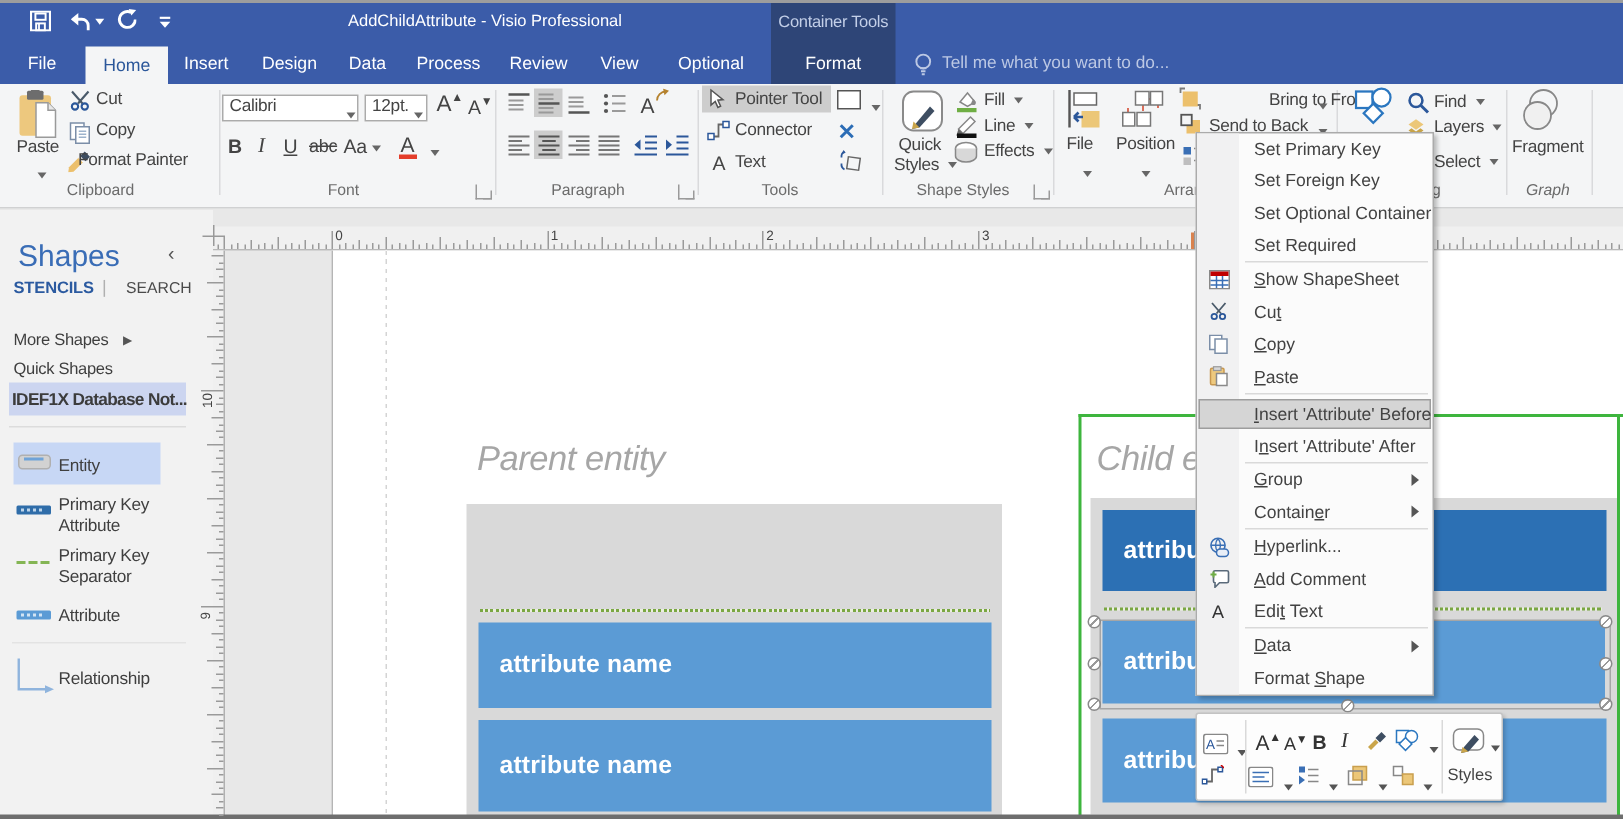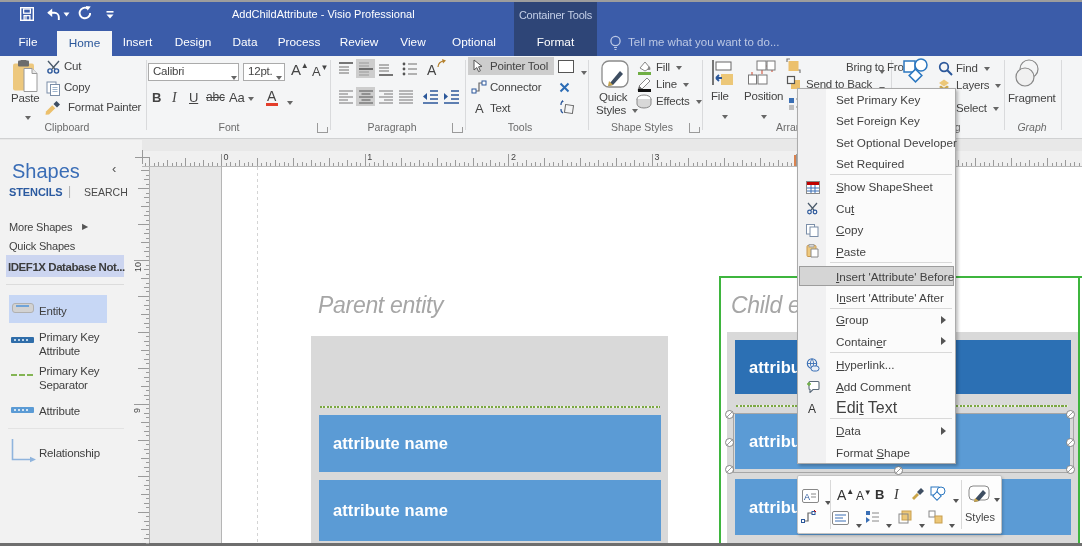--- a/index.html
+++ b/index.html
@@ -125,21 +125,21 @@
       <rect x="1" y="1" width="9" height="11" fill="#fff" stroke="#7b8ea8"></rect>
       <rect x="4.5" y="3.5" width="9" height="11" fill="#fff" stroke="#7b8ea8"></rect>
       <path d="M6.5 6.5 h5 M6.5 8.5 h5 M6.5 10.5 h5" stroke="#9db3cc" stroke-width="1"></path>
     </svg>
 <div class="rtxt" style="left:64px;top:81px;">Copy</div>
 <svg class="abs" style="left:45px;top:100px" width="16" height="15" viewBox="0 0 16 15">
       <path d="M1 11.5 L7.5 5 10.5 8 4 14.5 0.5 14.8z" fill="#ecc06c"></path>
       <path d="M8.5 4 L11.5 1 15 4.5 12 7.5z" fill="#3e4e62"></path>
       <path d="M7.5 5 l3 3" stroke="#fff" stroke-width="0.8"></path>
     </svg>
-<div class="rtxt" style="left:68px;top:101px;">Format Painter</div>
+<div class="rtxt" style="left:52px;top:101px;">Format Painter</div>
 
 <div class="abs" style="left:148px;top:63px;width:91px;height:18px;background:#fff;border:1px solid #ababab;box-sizing:border-box;"></div>
 <div class="rtxt" style="left:153px;top:65px;">Calibri</div>
 <div class="abs" style="left:228px;top:68px;"><span class="dd"></span></div>
 <div class="abs" style="left:243px;top:63px;width:42px;height:18px;background:#fff;border:1px solid #ababab;box-sizing:border-box;"></div>
 <div class="rtxt" style="left:248px;top:65px;">12pt.</div>
 <div class="abs" style="left:273px;top:68px;"><span class="dd"></span></div>
 <div class="rtxt" style="left:291px;top:61px;font-size:15px;">A<span style="position:relative;top:-7px;font-size:8px;">▲</span></div>
 <div class="rtxt" style="left:312px;top:64px;font-size:13px;">A<span style="position:relative;top:-6px;font-size:8px;">▼</span></div>
 <div class="rtxt" style="left:152px;top:90px;font-weight:bold;font-size:13px;">B</div>
@@ -367,21 +367,21 @@
 <div class="handle" style="left:1066px;top:465px;"></div>
 <div class="handle" style="left:894px;top:466px;"></div>
 
 <div class="abs" style="left:0;top:543px;width:1082px;height:3px;background:#6e6e6e;"></div>
 
 <div class="abs" id="menu"></div>
 <div class="abs" style="z-index:41;left:798px;top:89px;width:28px;height:374px;background:#f1f1f2;"></div>
 <div id="menuitems" style="position:absolute;z-index:42;left:0;top:0;">
       <div class="abs" style="left:836px;top:88.5px;height:21px;line-height:21px;font-size:11.7px;color:#424242;white-space:nowrap;">Set Primary Key</div>
       <div class="abs" style="left:836px;top:110px;height:21px;line-height:21px;font-size:11.7px;color:#424242;white-space:nowrap;">Set Foreign Key</div>
-      <div class="abs" style="left:836px;top:131.5px;height:21px;line-height:21px;font-size:11.7px;color:#424242;white-space:nowrap;">Set Optional Developer</div>
+      <div class="abs" style="left:836px;top:131.5px;height:21px;line-height:21px;font-size:11.7px;color:#424242;white-space:nowrap;">Set Optional Container</div>
       <div class="abs" style="left:836px;top:153px;height:21px;line-height:21px;font-size:11.7px;color:#424242;white-space:nowrap;">Set Required</div>
       <div class="msep" style="left:830px;top:174.3px;width:122px;"></div>
       <div class="abs" style="left:836px;top:176px;height:21px;line-height:21px;font-size:11.7px;color:#424242;white-space:nowrap;"><u>S</u>how ShapeSheet</div>
       <div class="abs" style="left:806px;top:179.5px;"><svg width="14" height="13" viewBox="0 0 14 13">
           <rect x="0.5" y="0.5" width="13" height="12" fill="#fff" stroke="#888"></rect>
           <rect x="1" y="1" width="12" height="3" fill="#c00000"></rect>
           <path d="M1 7 h12 M1 10 h12 M5 4 v8 M9 4 v8" stroke="#3a6fb5" stroke-width="1"></path>
         </svg></div>
       <div class="abs" style="left:836px;top:197.5px;height:21px;line-height:21px;font-size:11.7px;color:#424242;white-space:nowrap;">Cu<u>t</u></div>
       <div class="abs" style="left:806px;top:201px;"><svg width="13" height="13" viewBox="0 0 13 13">
@@ -414,21 +414,21 @@
       <div class="abs" style="left:806px;top:357.5px;"><svg width="14" height="14" viewBox="0 0 14 14">
           <circle cx="6" cy="5.5" r="4.7" fill="none" stroke="#3a6fb5" stroke-width="1.1"></circle>
           <path d="M1.5 5.5 h9 M6 1 a7 7 0 0 1 0 9 M6 1 a7 7 0 0 0 0 9" fill="none" stroke="#3a6fb5" stroke-width="0.9"></path>
           <rect x="5" y="8" width="8" height="5" rx="2.5" fill="#e8eef7" stroke="#3a6fb5"></rect>
         </svg></div>
       <div class="abs" style="left:836px;top:375.5px;height:21px;line-height:21px;font-size:11.7px;color:#424242;white-space:nowrap;"><u>A</u>dd Comment</div>
       <div class="abs" style="left:806px;top:379px;"><svg width="14" height="13" viewBox="0 0 14 13">
           <path d="M4 1.5 h8 a1 1 0 0 1 1 1 v6 a1 1 0 0 1 -1 1 h-5 l-3 3 v-3 h-0 a1 1 0 0 1 -1 -1 v-6 a1 1 0 0 1 1 -1z" fill="#fff" stroke="#5a6a7a" stroke-width="1.1"></path>
           <path d="M1 4 h4 M3 2 v4" stroke="#6fae44" stroke-width="1.3"></path>
         </svg></div>
-      <div class="abs" style="left:836px;top:397px;height:21px;line-height:21px;font-size:16px;color:#424242;white-space:nowrap;">Edi<u>t</u> Text</div>
+      <div class="abs" style="left:836px;top:397px;height:21px;line-height:21px;font-size:12px;color:#424242;white-space:nowrap;">Edi<u>t</u> Text</div>
       <div class="abs" style="left:806px;top:400.5px;"><svg width="13" height="13" viewBox="0 0 13 13">
           <text x="2" y="11" font-family="Liberation Sans" font-size="12" fill="#333">A</text>
         </svg></div>
       <div class="msep" style="left:830px;top:418.3px;width:122px;"></div>
       <div class="abs" style="left:836px;top:420px;height:21px;line-height:21px;font-size:11.7px;color:#424242;white-space:nowrap;"><u>D</u>ata</div>
       <div class="abs marrow" style="left:941px;top:426.5px;"></div>
       <div class="abs" style="left:836px;top:441.5px;height:21px;line-height:21px;font-size:11.7px;color:#424242;white-space:nowrap;">Format <u>S</u>hape</div>
     </div>
 
 <div class="abs" id="minibar"></div>

